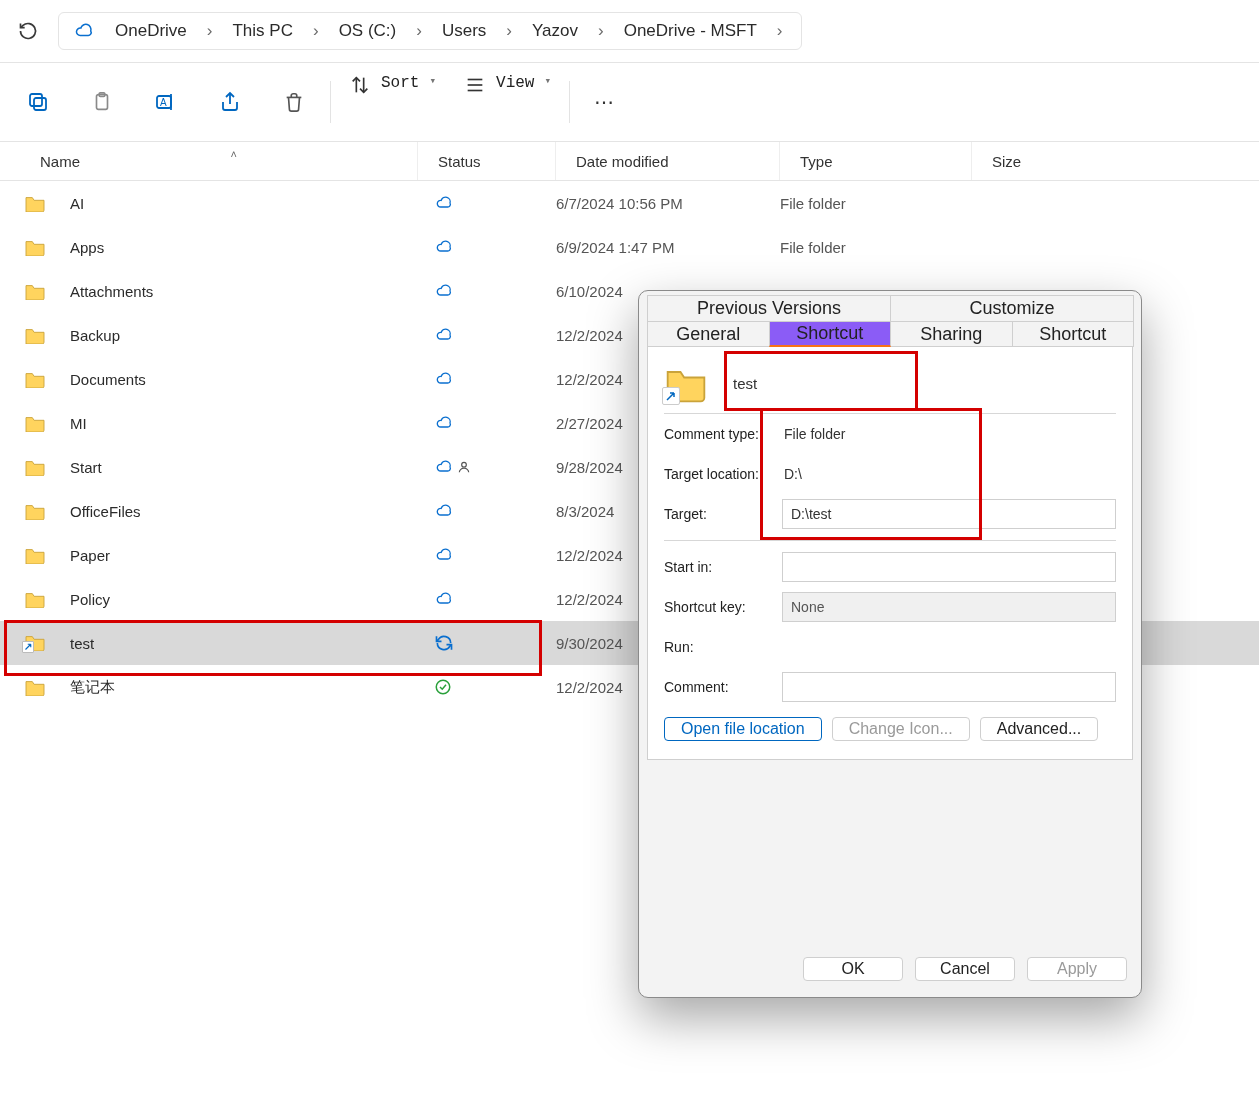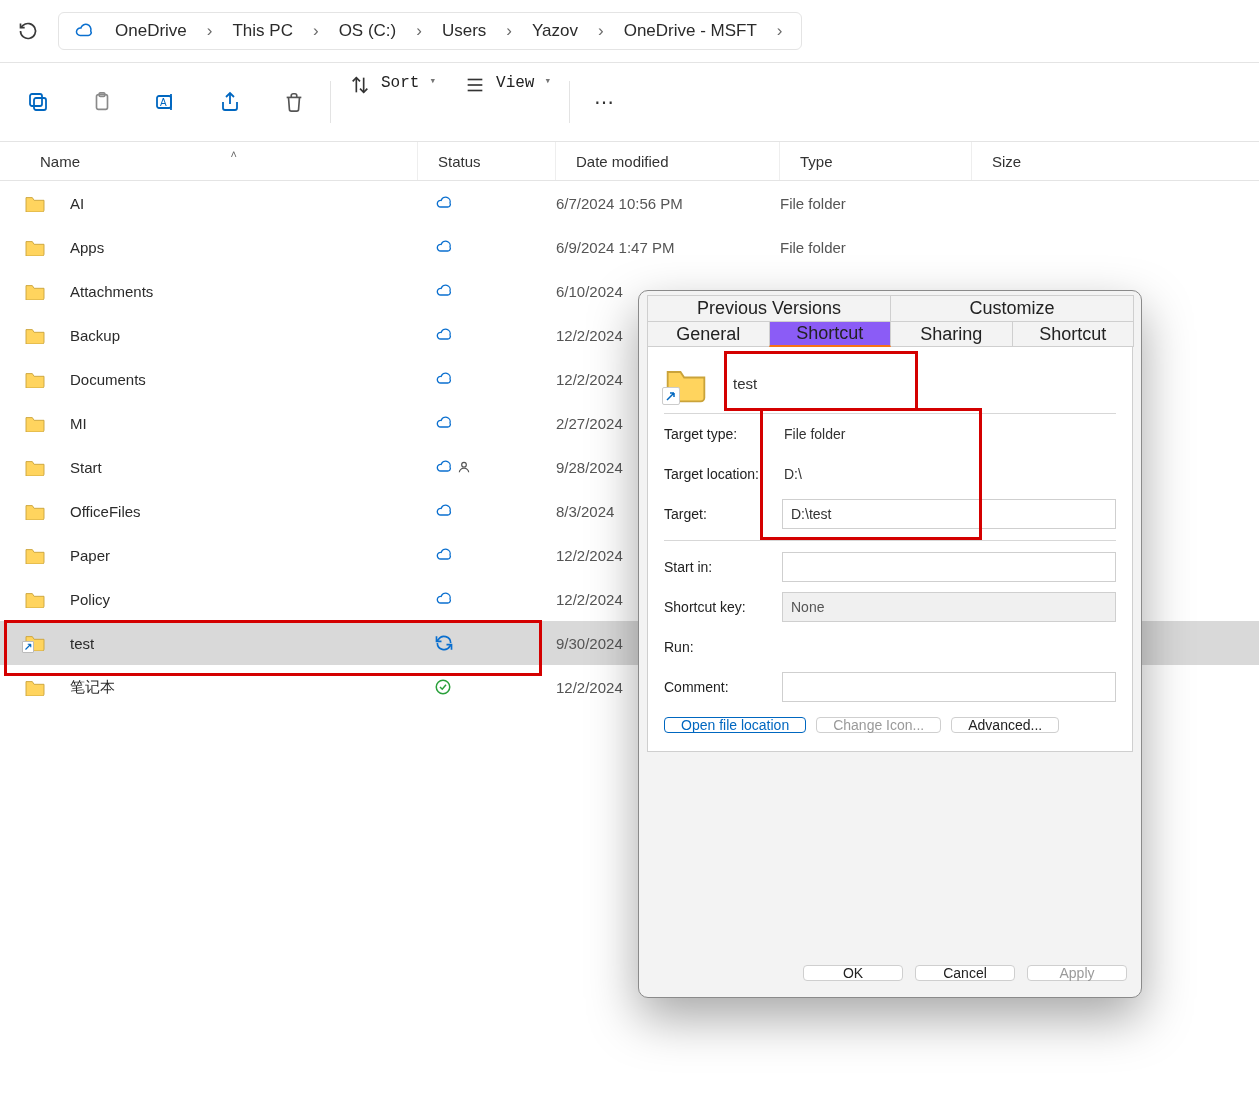--- a/index.html
+++ b/index.html
@@ -132,22 +132,22 @@
   .kv { display:flex; align-items:center; height:40px; gap:10px;}
   .kv .k { width:108px; color:#222;}
   .kv input, .kv select {
     flex:1; height:30px; border:1px solid #cfcfcf; background:#fff; padding:0 8px; font-size:14px; color:#333;
   }
   .kv input.ro { background:#f0f0f0; color:#555;}
   .kv .plain { flex:1; color:#333; padding-left:2px;}
   .kv-sep{border:none;border-top:1px solid #d7d7d7;margin:6px 0;}
   .btn-row{ display:flex; gap:10px; margin-top:10px;}
   .btn {
-    height:16px; padding:0 16px; border:1px solid #cfcfcf; background:#fff; border-radius:4px;
-    font-size:14px; display:inline-flex;align-items:center;justify-content:center; color:#222;
+    height:24px; padding:0 16px; border:1px solid #cfcfcf; background:#fff; border-radius:4px;
+    font-size:16px; display:inline-flex;align-items:center;justify-content:center; color:#222;
   }
   .btn.primary { border:1.5px solid #0067c0; color:#0067c0;}
   .btn.disabled { color:#9a9a9a;}
   .dlg-footer{
     margin-top:auto; display:flex; justify-content:flex-end; gap:12px; padding:12px 14px 16px 14px;
   }
   .dlg-footer .btn{ width:100px;}
 
   
   svg{display:block;}
@@ -550,21 +550,21 @@
               </svg>
             </div>
         </div>
         <input class="name" value="test" style="">
 
         <div class="redbox" style="left:60px; top:-10px; width:194px; height:60px;"></div>
       </div>
 
       <div style="position:relative;">
         <div class="kv">
-          <div class="k">Target type:</div>
+          <div class="k">Comment type:</div>
           <div class="plain">File folder</div>
         </div>
         <div class="kv">
           <div class="k">Target location:</div>
           <div class="plain">D:\</div>
         </div>
         <div class="kv">
           <div class="k">Target:</div>
           <input value="D:\test" style="">
         </div>

